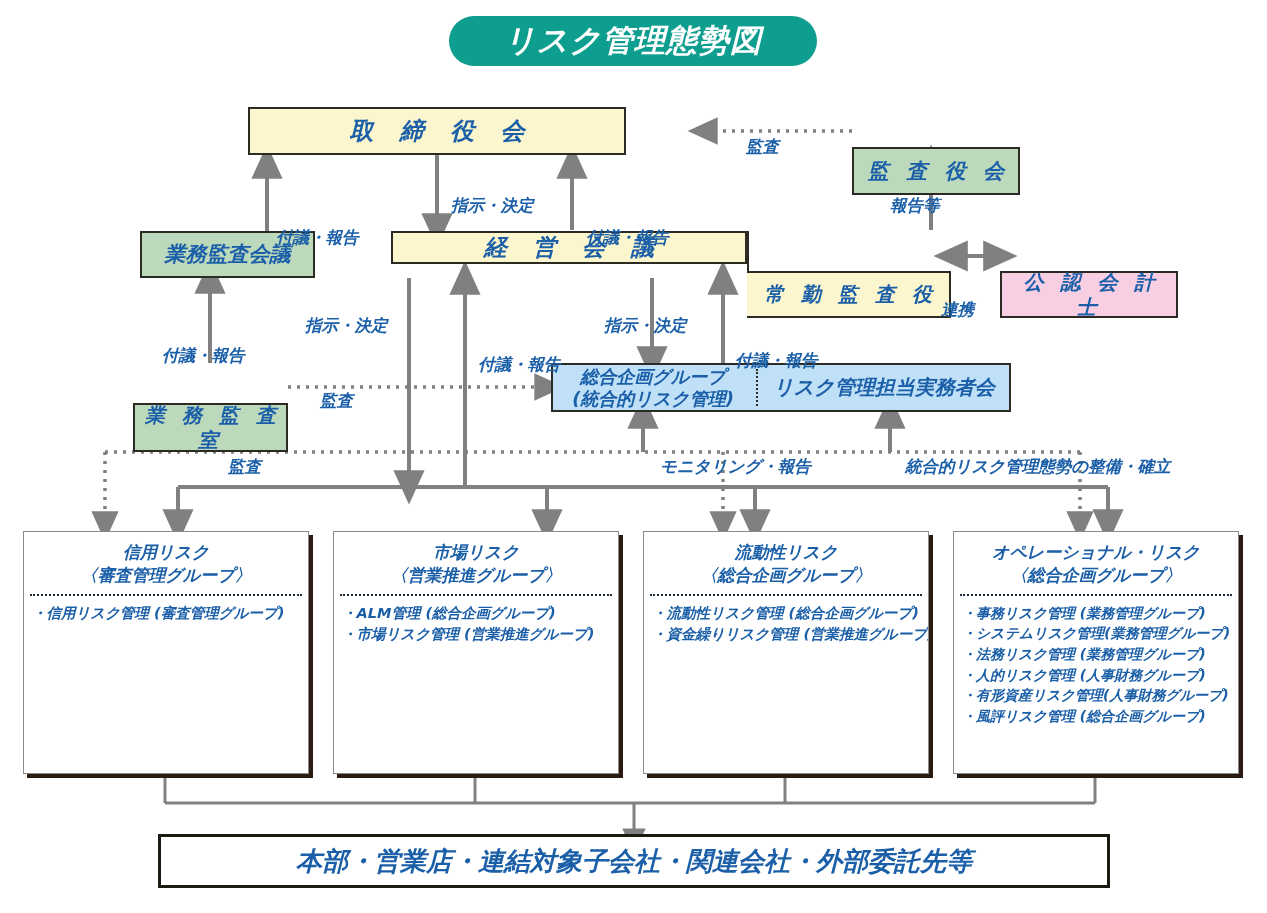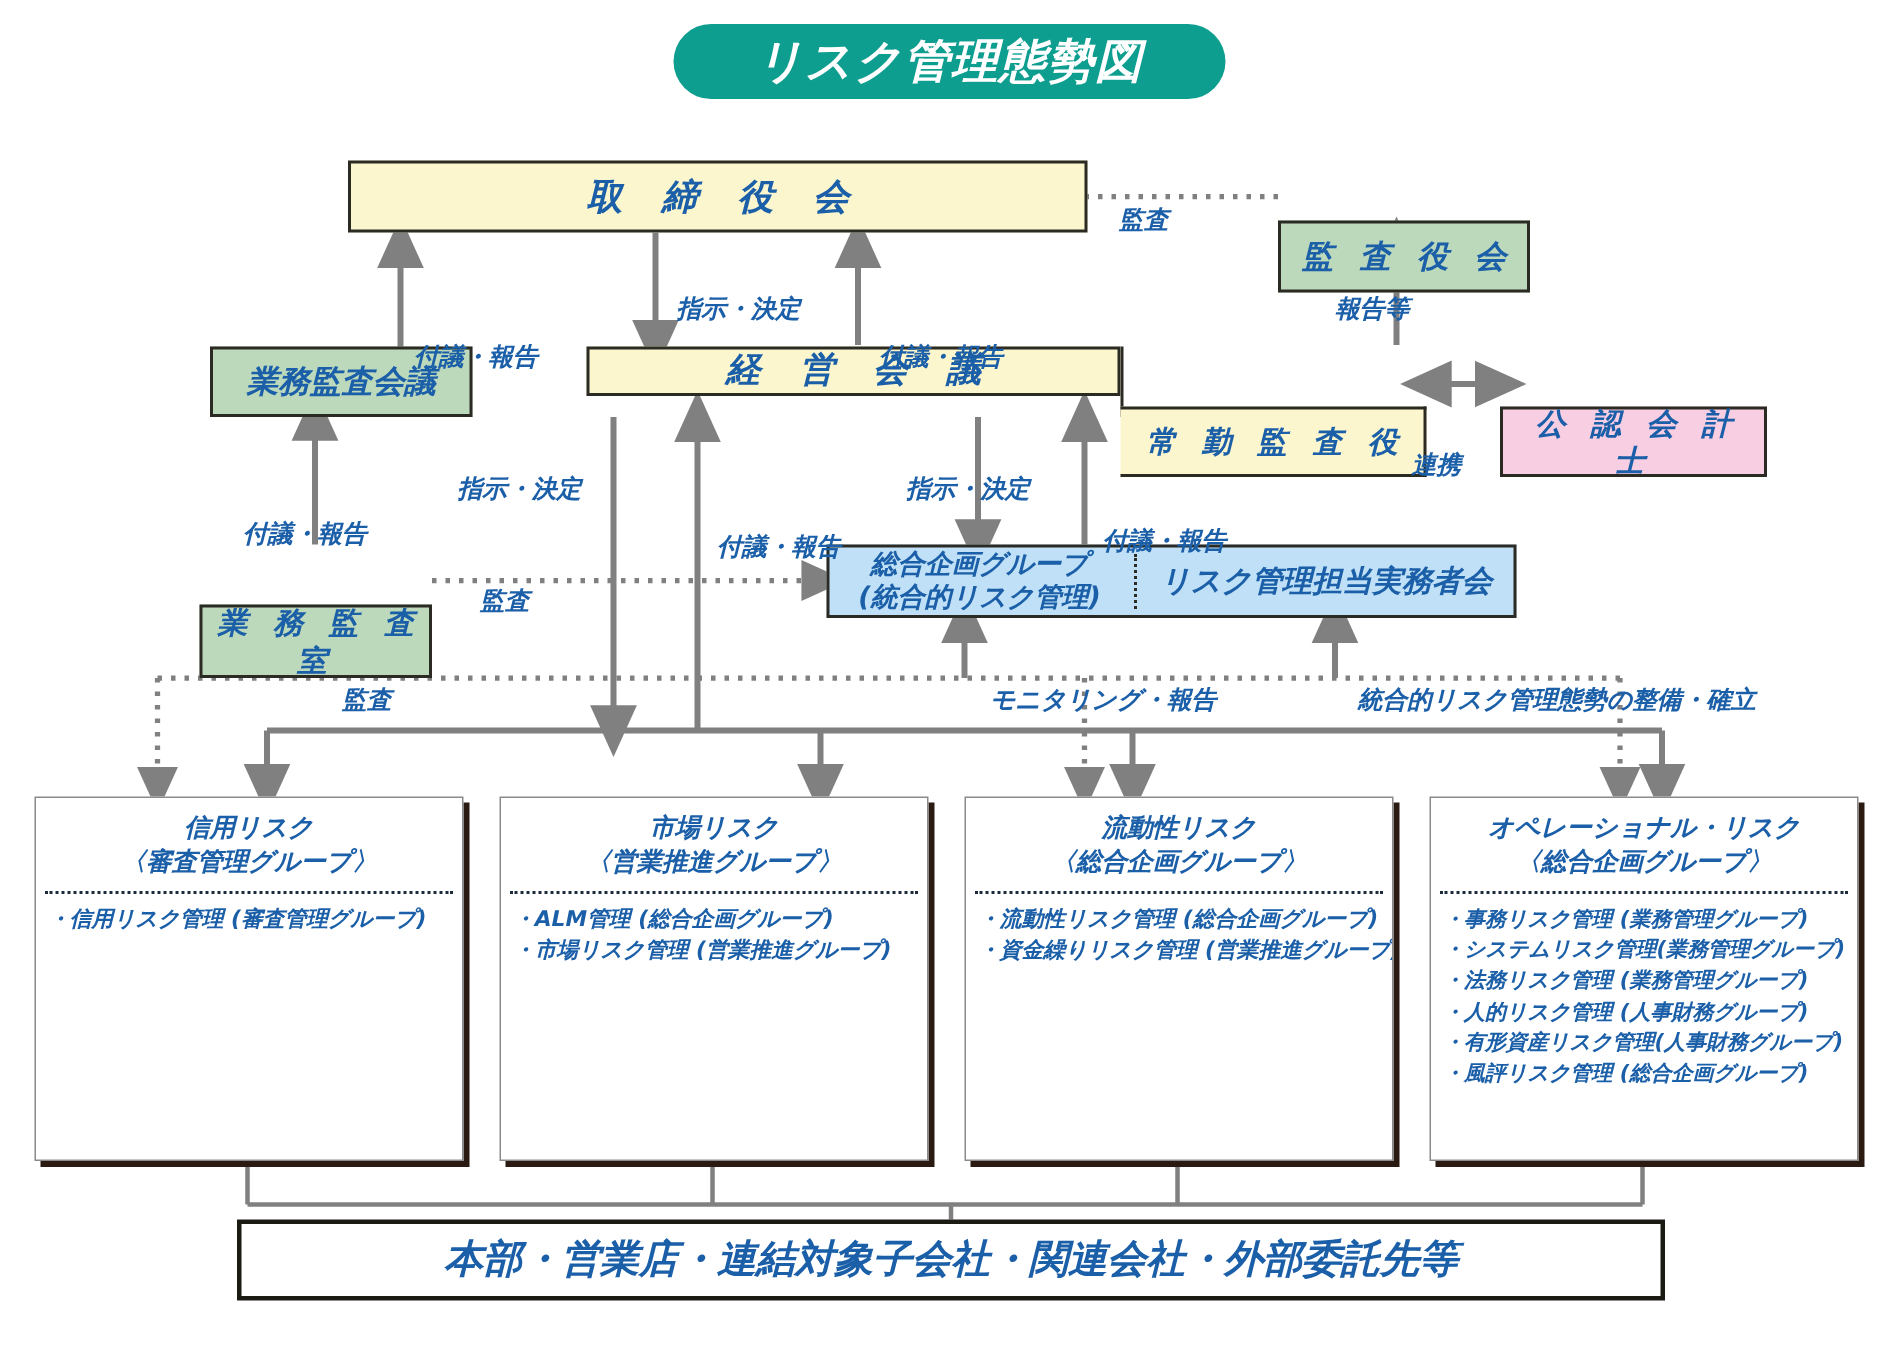--- a/index.html
+++ b/index.html
@@ -186,21 +186,21 @@
       <path d="M785,775 L785,803" stroke-width="3"></path>
       <path d="M1095,775 L1095,803" stroke-width="3"></path>
       <path d="M165,803 L1095,803" stroke-width="3"></path>
       <path d="M634,803 L634,841" stroke-width="3" marker-end="url(#ah)"></path>
 
       <path d="M951,256 L1000,256" marker-end="url(#ah)"></path>
       <path d="M1000,256 L951,256" marker-end="url(#ah)"></path>
     </g>
   </svg>
 
-  <div class="box c-yellow spaced" style="left:232px; top:107px; width:493px; height:48px; font-size:24px;">取 締 役 会</div>
+  <div class="box c-yellow spaced" style="left:248px; top:107px; width:378px; height:48px; font-size:24px;">取 締 役 会</div>
 
   <div class="box c-green spaced-sm" style="left:852px; top:107px; width:168px; height:48px; font-size:21px;">監 査 役 会</div>
 
   <div class="lbl" style="left:746px; top:104px;">監査</div>
 
   <div class="lbl" style="left:890px; top:163px;">報告等</div>
 
   <div class="lbl" style="left:451px; top:163px;">指示・決定</div>
 
   <div class="lbl" style="left:586px; top:195px;">付議・報告</div>
@@ -291,15 +291,15 @@
     <div class="rb-list">
       <div>・事務リスク管理 (業務管理グループ)</div>
       <div>・システムリスク管理(業務管理グループ)</div>
       <div>・法務リスク管理 (業務管理グループ)</div>
       <div>・人的リスク管理 (人事財務グループ)</div>
       <div>・有形資産リスク管理(人事財務グループ)</div>
       <div>・風評リスク管理 (総合企画グループ)</div>
     </div>
   </div>
 
-  <div class="box c-white" style="left:158px; top:813px; width:952px; height:54px; font-size:26px; border:3px solid #1b1b14;">本部・営業店・連結対象子会社・関連会社・外部委託先等</div>
+  <div class="box c-white" style="left:158px; top:834px; width:952px; height:54px; font-size:26px; border:3px solid #1b1b14;">本部・営業店・連結対象子会社・関連会社・外部委託先等</div>
 
 </div>
 
 </body></html>

